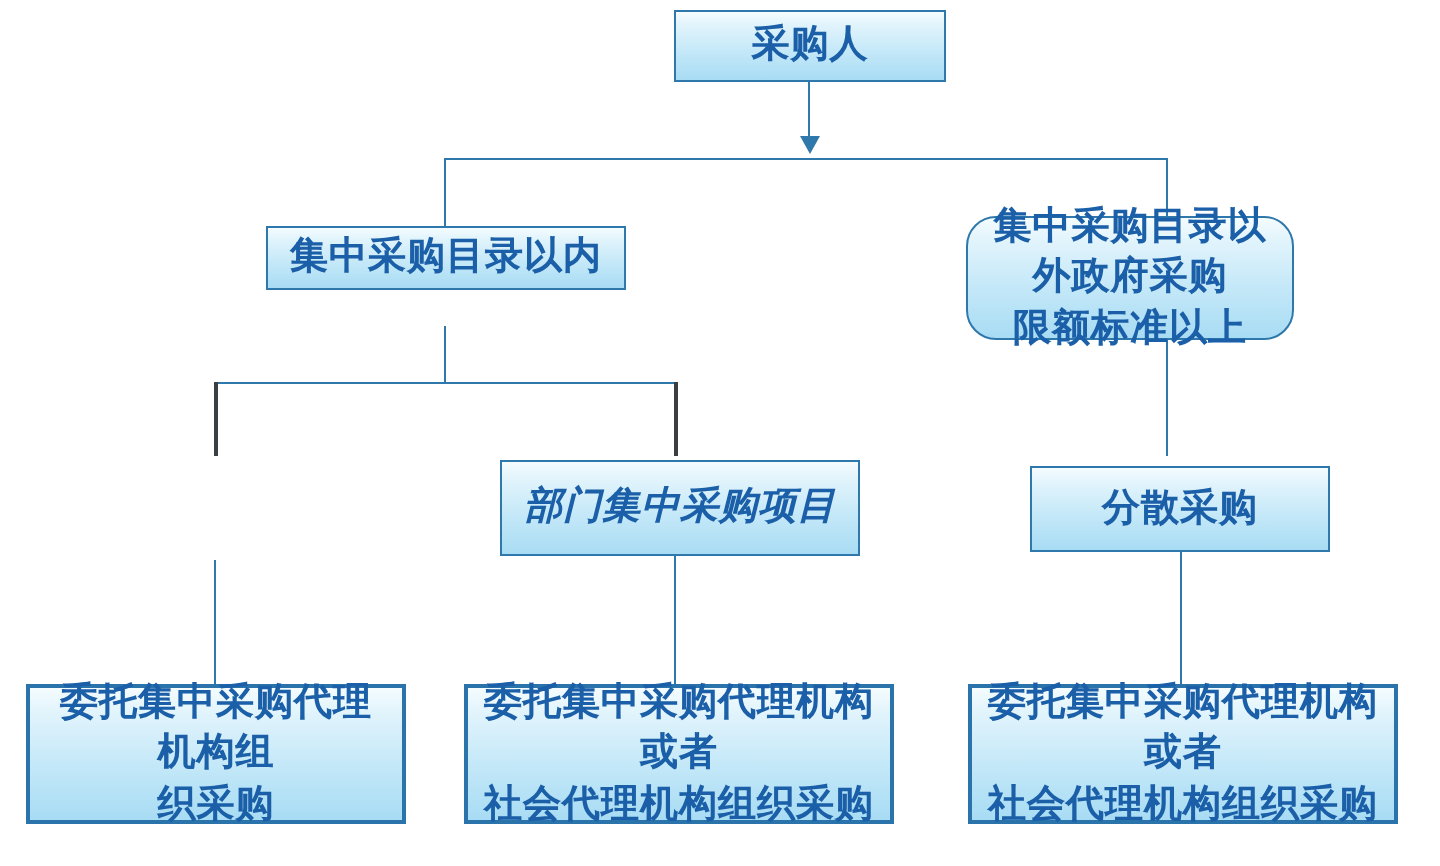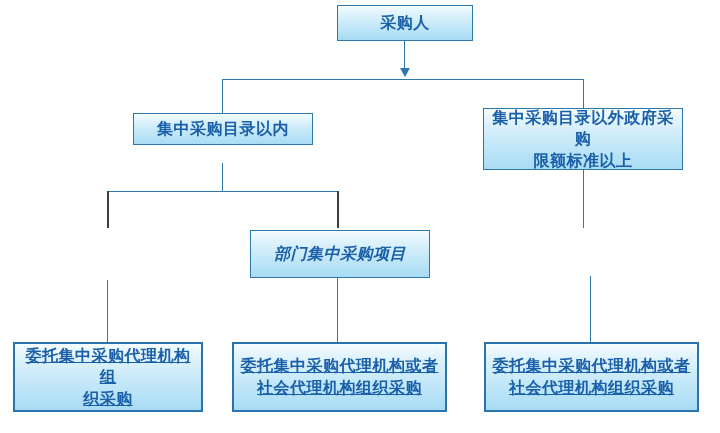--- a/index.html
+++ b/index.html
@@ -20,29 +20,28 @@
     position: absolute;
     box-sizing: border-box;
     display: flex;
     align-items: center;
     justify-content: center;
     text-align: center;
     background: linear-gradient(to bottom, #f4fcfe 0%, #e2f4fc 18%, #c4e8f8 58%, #a8dcf4 100%);
     border: 1px solid #2e78ab;
     color: #1a5fa8;
     font-weight: bold;
-    font-size: 16px;
+    font-size: 19px;
     line-height: 1.35;
     letter-spacing: 0.5px;
     z-index: 3;
   }
   .node.thick {
     border-width: 2px;
     border-color: #2a74ab;
-    text-decoration: underline;
   }
   .node-label {
     display: block;
     padding: 0 6px;
     white-space: pre-line;
   }
 
   
   .conn {
     position: absolute;
@@ -77,37 +76,40 @@
 
   <div class="conn h" style="left:222px; top:79px; width:361px; height:1px;"></div>
 
   <div class="conn v" style="left:222px; top:79px; width:1px; height:34px;"></div>
   <div class="conn v" style="left:583px; top:79px; width:1px; height:29px;"></div>
 
   <div class="node" style="left:133px; top:113px; width:180px; height:32px;">
     <span class="node-label">集中采购目录以内</span>
   </div>
 
-  <div class="node" style="left:483px; top:108px; width:200px; height:62px;">
+  <div class="node" style="left:483px; top:108px; width:164px; height:62px;border-radius:15px;">
     <span class="node-label">集中采购目录以外政府采购
 限额标准以上</span>
   </div>
 
   <div class="conn v" style="left:222px; top:163px; width:1px; height:29px;"></div>
   <div class="conn h" style="left:107px; top:191px; width:231px; height:1px;"></div>
   <div class="conn dark" style="left:107px; top:191px; width:2px; height:37px;"></div>
   <div class="conn dark" style="left:337px; top:191px; width:2px; height:37px;"></div>
 
   <div class="conn v" style="left:583px; top:170px; width:1px; height:58px;"></div>
 
 
   <div class="node" style="left:250px; top:230px; width:180px; height:48px;font-style:italic;">
     <span class="node-label">部门集中采购项目</span>
   </div>
 
+  <div class="node" style="left:515px; top:233px; width:150px; height:43px;">
+    <span class="node-label">分散采购</span>
+  </div>
 
   <div class="conn v" style="left:107px; top:280px; width:1px; height:62px;"></div>
   <div class="conn v" style="left:337px; top:278px; width:1px; height:64px;"></div>
   <div class="conn v" style="left:590px; top:276px; width:1px; height:66px;"></div>
 
   <div class="node thick" style="left:13px; top:342px; width:190px; height:70px;">
     <span class="node-label">委托集中采购代理机构组
 织采购</span>
   </div>
 

